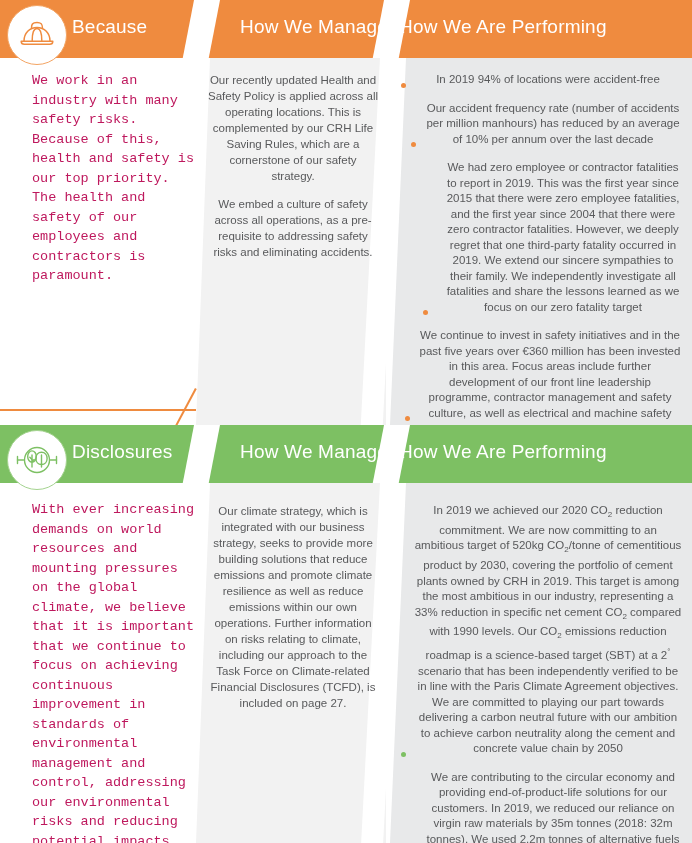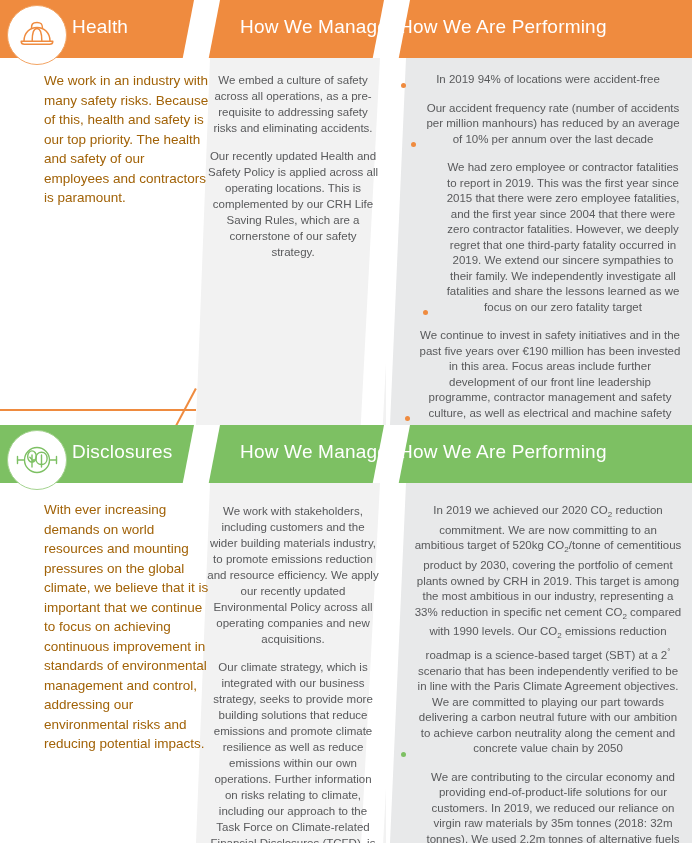--- a/index.html
+++ b/index.html
@@ -57,22 +57,22 @@
   
   .wedge{position:absolute;top:58px;width:22px;background:#ffffff;
          transform:skewX(-3deg);transform-origin:top left;}
   #safety-section .wedge{height:367px;}
   #environment-section .wedge{height:360px;}
   .wedge.w1{left:186px;}
   .wedge.w2{left:380px;}
 
   
   .intro{
-    position:absolute;left:44px;width:168px;
-    font-size:13.5px;line-height:19.5px;color:#a16207;
+    position:absolute;left:32px;width:168px;
+    font-size:13.5px;line-height:19.5px;color:#be185d;font-family:Liberation Mono, monospace;
   }
   #safety-intro{top:71px;}
   #env-intro{top:500px;}
   
   .left-rule{position:absolute;left:0;height:2px;}
   .left-rule .bar{position:absolute;left:0;top:0;width:196px;height:2px;}
   .left-rule .diag{position:absolute;left:195px;top:-21px;width:2px;height:44px;
                    transform:rotate(28deg);transform-origin:top left;}
 
   
@@ -122,57 +122,57 @@
         <svg width="38" height="32" viewBox="0 0 38 32" aria-hidden="true">
           <g fill="none" stroke="#ef8b3f" stroke-width="1.5" stroke-linecap="round" stroke-linejoin="round">
             <path d="M6 22c0-8 5.6-13.5 13-13.5S32 14 32 22"></path>
             <path d="M13.5 9.2c0-3.4.6-5.7 5.5-5.7s5.5 2.3 5.5 5.7"></path>
             <path d="M14.2 21.6c0-7.5 1.3-12.2 4.8-12.2s4.8 4.7 4.8 12.2"></path>
             <path d="M3.2 22.2h31.6c0 2-1 3.1-3.1 3.1H6.3c-2.1 0-3.1-1.1-3.1-3.1z"></path>
           </g>
         </svg>
       </div>
 
-      <div class="band-title" id="safety-title">Health</div>
+      <div class="band-title" id="safety-title">Because</div>
       <div class="band-title col2-title">How We Manage It</div>
       <div class="band-title col3-title">How We Are Performing</div>
     </div>
 
     <div class="colbg mid"></div>
     <div class="colbg right"></div>
     <div class="wedge w1"></div>
     <div class="wedge w2"></div>
 
     <div class="intro" id="safety-intro">We work in an industry with many safety risks. Because of this, health and safety is our top priority. The health and safety of our employees and contractors is paramount.</div>
 
     <div class="left-rule" id="safety-rule" style="top:409px;">
       <div class="bar" style="background:#ef8b3f;"></div>
       <div class="diag" style="background:#ef8b3f;"></div>
     </div>
 
     <div class="mid-text" id="safety-mid">
+        <p>Our recently updated Health and Safety Policy is applied across all operating locations. This is complemented by our CRH Life Saving Rules, which are a cornerstone of our safety strategy.</p>
         <p>We embed a culture of safety across all operations, as a pre-requisite to addressing safety risks and eliminating accidents.</p>
-        <p>Our recently updated Health and Safety Policy is applied across all operating locations. This is complemented by our CRH Life Saving Rules, which are a cornerstone of our safety strategy.</p>
       </div>
     <div class="bullets" id="safety-bullets">
         <div class="bullet i0">
           <span class="dot"></span>
           <span class="btext">In 2019 94% of locations were accident-free</span>
         </div>
         <div class="bullet i1">
           <span class="dot"></span>
           <span class="btext">Our accident frequency rate (number of accidents per million manhours) has reduced by an average of 10% per annum over the last decade</span>
         </div>
         <div class="bullet i2">
           <span class="dot"></span>
           <span class="btext">We had zero employee or contractor fatalities to report in 2019. This was the first year since 2015 that there were zero employee fatalities, and the first year since 2004 that there were zero contractor fatalities. However, we deeply regret that one third-party fatality occurred in 2019. We extend our sincere sympathies to their family. We independently investigate all fatalities and share the lessons learned as we focus on our zero fatality target</span>
         </div>
         <div class="bullet i3">
           <span class="dot"></span>
-          <span class="btext">We continue to invest in safety initiatives and in the past five years over €190 million has been invested in this area. Focus areas include further development of our front line leadership programme, contractor management and safety culture, as well as electrical and machine safety</span>
+          <span class="btext">We continue to invest in safety initiatives and in the past five years over €360 million has been invested in this area. Focus areas include further development of our front line leadership programme, contractor management and safety culture, as well as electrical and machine safety</span>
         </div>
       </div>
   </div>
 
   <div class="section" id="environment-section">
 
     <div class="band">
       <div class="bandfill" id="env-bandfill" style="background: rgb(125, 192, 99);"></div>
       <div class="slash s1"></div>
       <div class="slash s2"></div>
@@ -198,21 +198,20 @@
     </div>
 
     <div class="colbg mid"></div>
     <div class="colbg right"></div>
     <div class="wedge w1"></div>
     <div class="wedge w2"></div>
 
     <div class="intro" id="env-intro" style="top:75px;">With ever increasing demands on world resources and mounting pressures on the global climate, we believe that it is important that we continue to focus on achieving continuous improvement in standards of environmental management and control, addressing our environmental risks and reducing potential impacts.</div>
 
     <div class="mid-text" id="env-mid" style="top:78px;">
-        <p>We work with stakeholders, including customers and the wider building materials industry, to promote emissions reduction and resource efficiency. We apply our recently updated Environmental Policy across all operating companies and new acquisitions.</p>
         <p>Our climate strategy, which is integrated with our business strategy, seeks to provide more building solutions that reduce emissions and promote climate resilience as well as reduce emissions within our own operations. Further information on risks relating to climate, including our approach to the Task Force on Climate-related Financial Disclosures (TCFD), is included on page 27.</p>
       </div>
     <div class="bullets" id="env-bullets" style="top:78px;">
         <div class="bullet i0">
           <span class="dot"></span>
           <span class="btext">In 2019 we achieved our 2020 CO<sub>2</sub> reduction commitment. We are now committing to an ambitious target of 520kg CO<sub>2</sub>/tonne of cementitious product by 2030, covering the portfolio of cement plants owned by CRH in 2019. This target is among the most ambitious in our industry, representing a 33% reduction in specific net cement CO<sub>2</sub> compared with 1990 levels. Our CO<sub>2</sub> emissions reduction roadmap is a science-based target (SBT) at a 2<sup>°</sup> scenario that has been independently verified to be in line with the Paris Climate Agreement objectives. We are committed to playing our part towards delivering a carbon neutral future with our ambition to achieve carbon neutrality along the cement and concrete value chain by 2050</span>
         </div>
         <div class="bullet i1">
           <span class="dot"></span>
           <span class="btext">We are contributing to the circular economy and providing end-of-product-life solutions for our customers. In 2019, we reduced our reliance on virgin raw materials by 35m tonnes (2018: 32m tonnes). We used 2.2m tonnes of alternative fuels (2018: 2.1m tonnes); providing 33% of fuel requirements for our cement plants (2018: 30%)</span>

